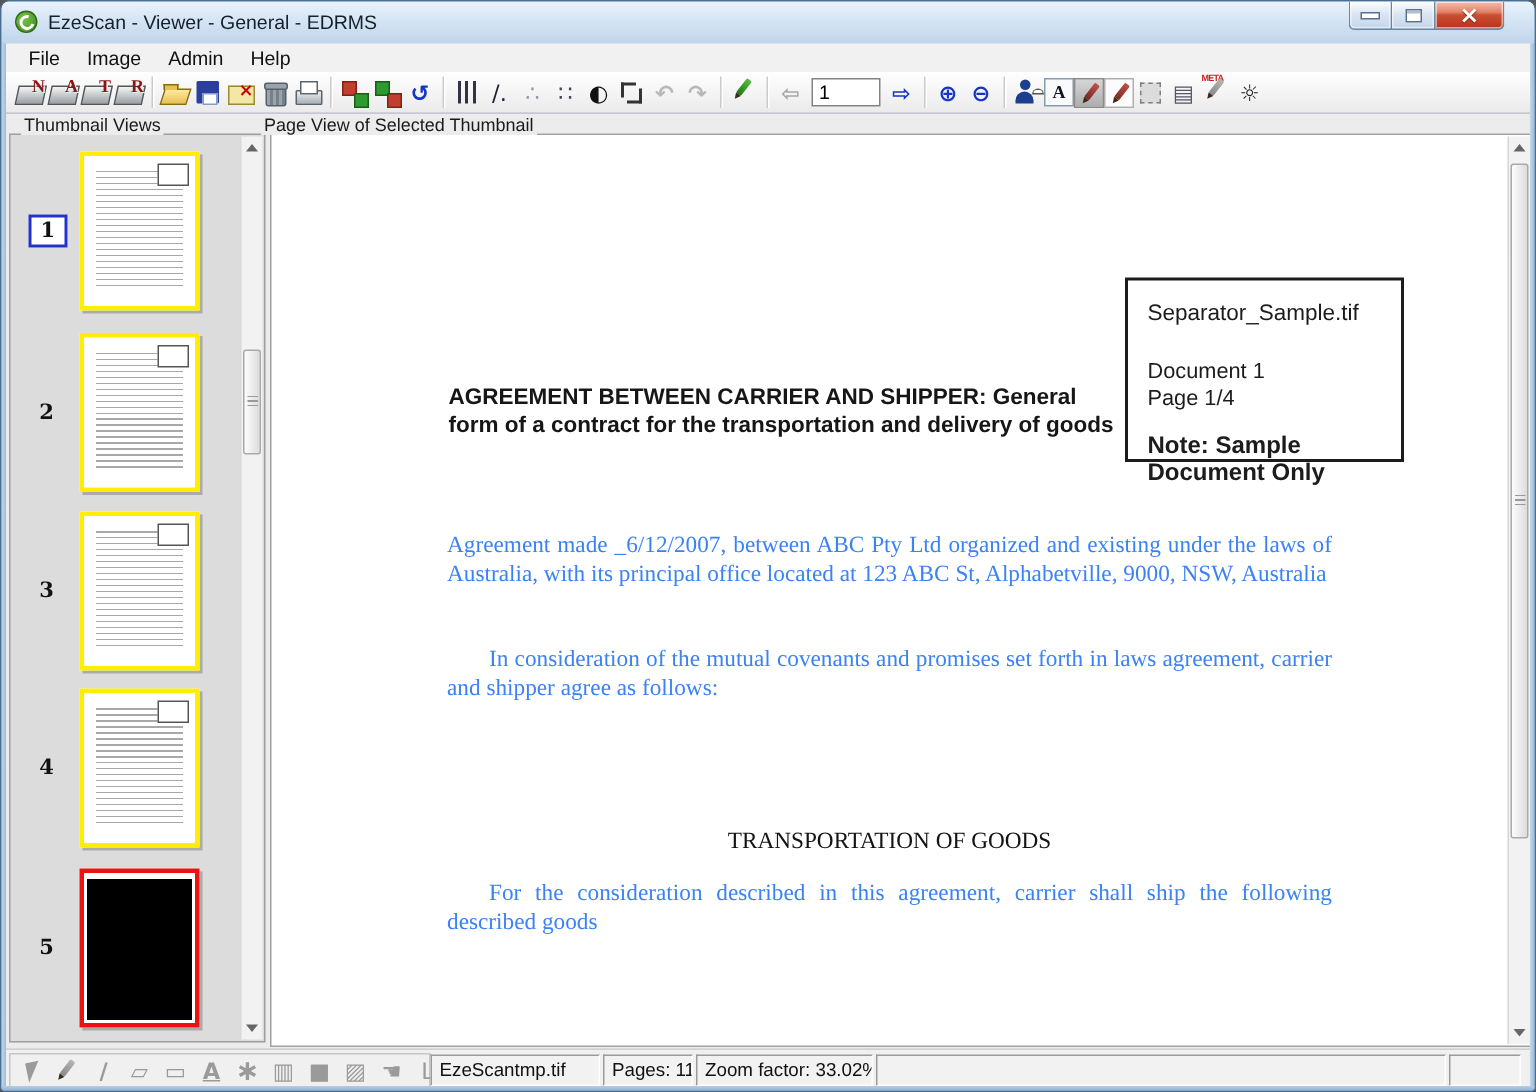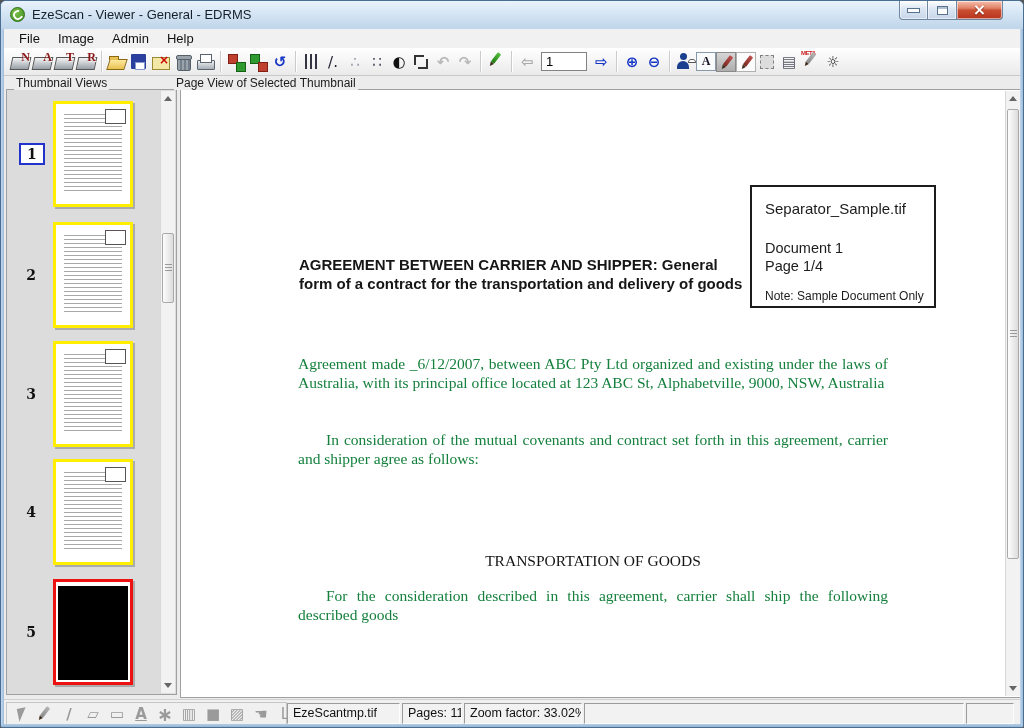--- a/index.html
+++ b/index.html
@@ -78,22 +78,22 @@
   .sarrow.down::before{content:"";border-left:4px solid transparent;border-right:4px solid transparent;border-top:5px solid #666}
   .sthumb{position:absolute;left:1px;width:12px;background:linear-gradient(90deg,#fdfdfd,#dcdcdc);border:1px solid #a9a9a9;border-radius:2px;display:flex;align-items:center;justify-content:center}
   .grip{width:7px;height:8px;background:repeating-linear-gradient(180deg,#999 0 1px,transparent 1px 3px)}
   
   .docpage{position:absolute;left:1px;top:1px;right:17px;bottom:1px;background:#fff;overflow:hidden}
   .doc-head{position:absolute;left:117px;top:164px;width:444px;font:bold 15px/19px "Liberation Sans",sans-serif;color:#161616}
   .sep-box{position:absolute;left:568px;top:94px;width:186px;height:123px;border:2px solid #1c1c1c;background:#fff;color:#1c1c1c;font-family:"Liberation Sans",sans-serif}
   .sb-title{margin:13px 0 0 13px;font-size:15px}
   .sb-doc{margin:23px 0 0 13px;font-size:14.5px}
   .sb-page{margin:2px 0 0 13px;font-size:14.5px}
-  .sb-note{margin:15px 0 0 13px;font-size:12px;font-weight:normal}
-  .doc-p{position:absolute;left:116px;width:590px;font:15.5px/19px "Liberation Serif",serif;color:#15803d;text-align:justify}
+  .sb-note{margin:15px 0 0 13px;font-size:16px;font-weight:bold}
+  .doc-p{position:absolute;left:116px;width:590px;font:15.5px/19px "Liberation Serif",serif;color:#3b82f6;text-align:justify}
   .doc-p.ind{text-indent:28px}
   .p1{top:263px}.p2{top:339px}.p3{top:495px}
   .doc-sec{position:absolute;left:116px;width:590px;text-align:center;font:15.5px "Liberation Serif",serif;color:#141414}
   .s1{top:427px}.s1t{top:461px}.s2{top:582px}
   
   .statusbar{position:absolute;left:3px;top:698px;width:1018px;height:27px;background:#f0f0f0;border-top:1px solid #d0d0d0}
   .iconstrip{position:absolute;left:2px;top:2px;height:23px;width:281px;border:1px solid #c6c6c6;background:#f0f0f0;display:flex;align-items:center;gap:2px;padding:0 3px}
   .iconstrip .ticon{height:20px}
   .sfield{position:absolute;top:3px;height:21px;background:#f2f2f2;border:1px solid;border-color:#9b9b9b #fdfdfd #fdfdfd #9b9b9b;font-size:12.5px;line-height:18px;padding:0 5px;color:#111;white-space:nowrap;overflow:hidden}
   .f0{left:283px;width:113px}.f1{left:398px;width:60px}.f2{left:460px;width:118px}.f3{left:580px;width:380px}.f4{left:962px;width:48px}
@@ -244,21 +244,21 @@
     <div class="mainpanel">
       <div class="docpage">
         <div class="doc-head">AGREEMENT BETWEEN CARRIER AND SHIPPER:  General form of a contract for the transportation and delivery of goods</div>
         <div class="sep-box">
           <div class="sb-title">Separator_Sample.tif</div>
           <div class="sb-doc">Document 1</div>
           <div class="sb-page">Page 1/4</div>
           <div class="sb-note">Note: Sample Document Only</div>
         </div>
         <div class="doc-p p1">Agreement made _6/12/2007, between  ABC Pty Ltd  organized and existing under the laws of Australia, with its principal office located at 123 ABC St, Alphabetville, 9000, NSW, Australia</div>
-        <div class="doc-p p2 ind">In consideration of the mutual covenants and contract set forth in this agreement, carrier and shipper agree as follows:</div>
+        <div class="doc-p p2 ind">In consideration of the mutual covenants and promises set forth in laws agreement, carrier and shipper agree as follows:</div>
         <div class="doc-sec s1t">TRANSPORTATION OF GOODS</div>
         <div class="doc-p p3 ind">For the consideration described in this agreement, carrier shall ship the following described goods</div>
       </div>
       <div class="vscroll">
         <span class="sarrow up"></span>
         <span class="sthumb" style="top:18px;height:450px">
             <span class="grip"></span>
           </span>
         <span class="sarrow down"></span>
       </div>

